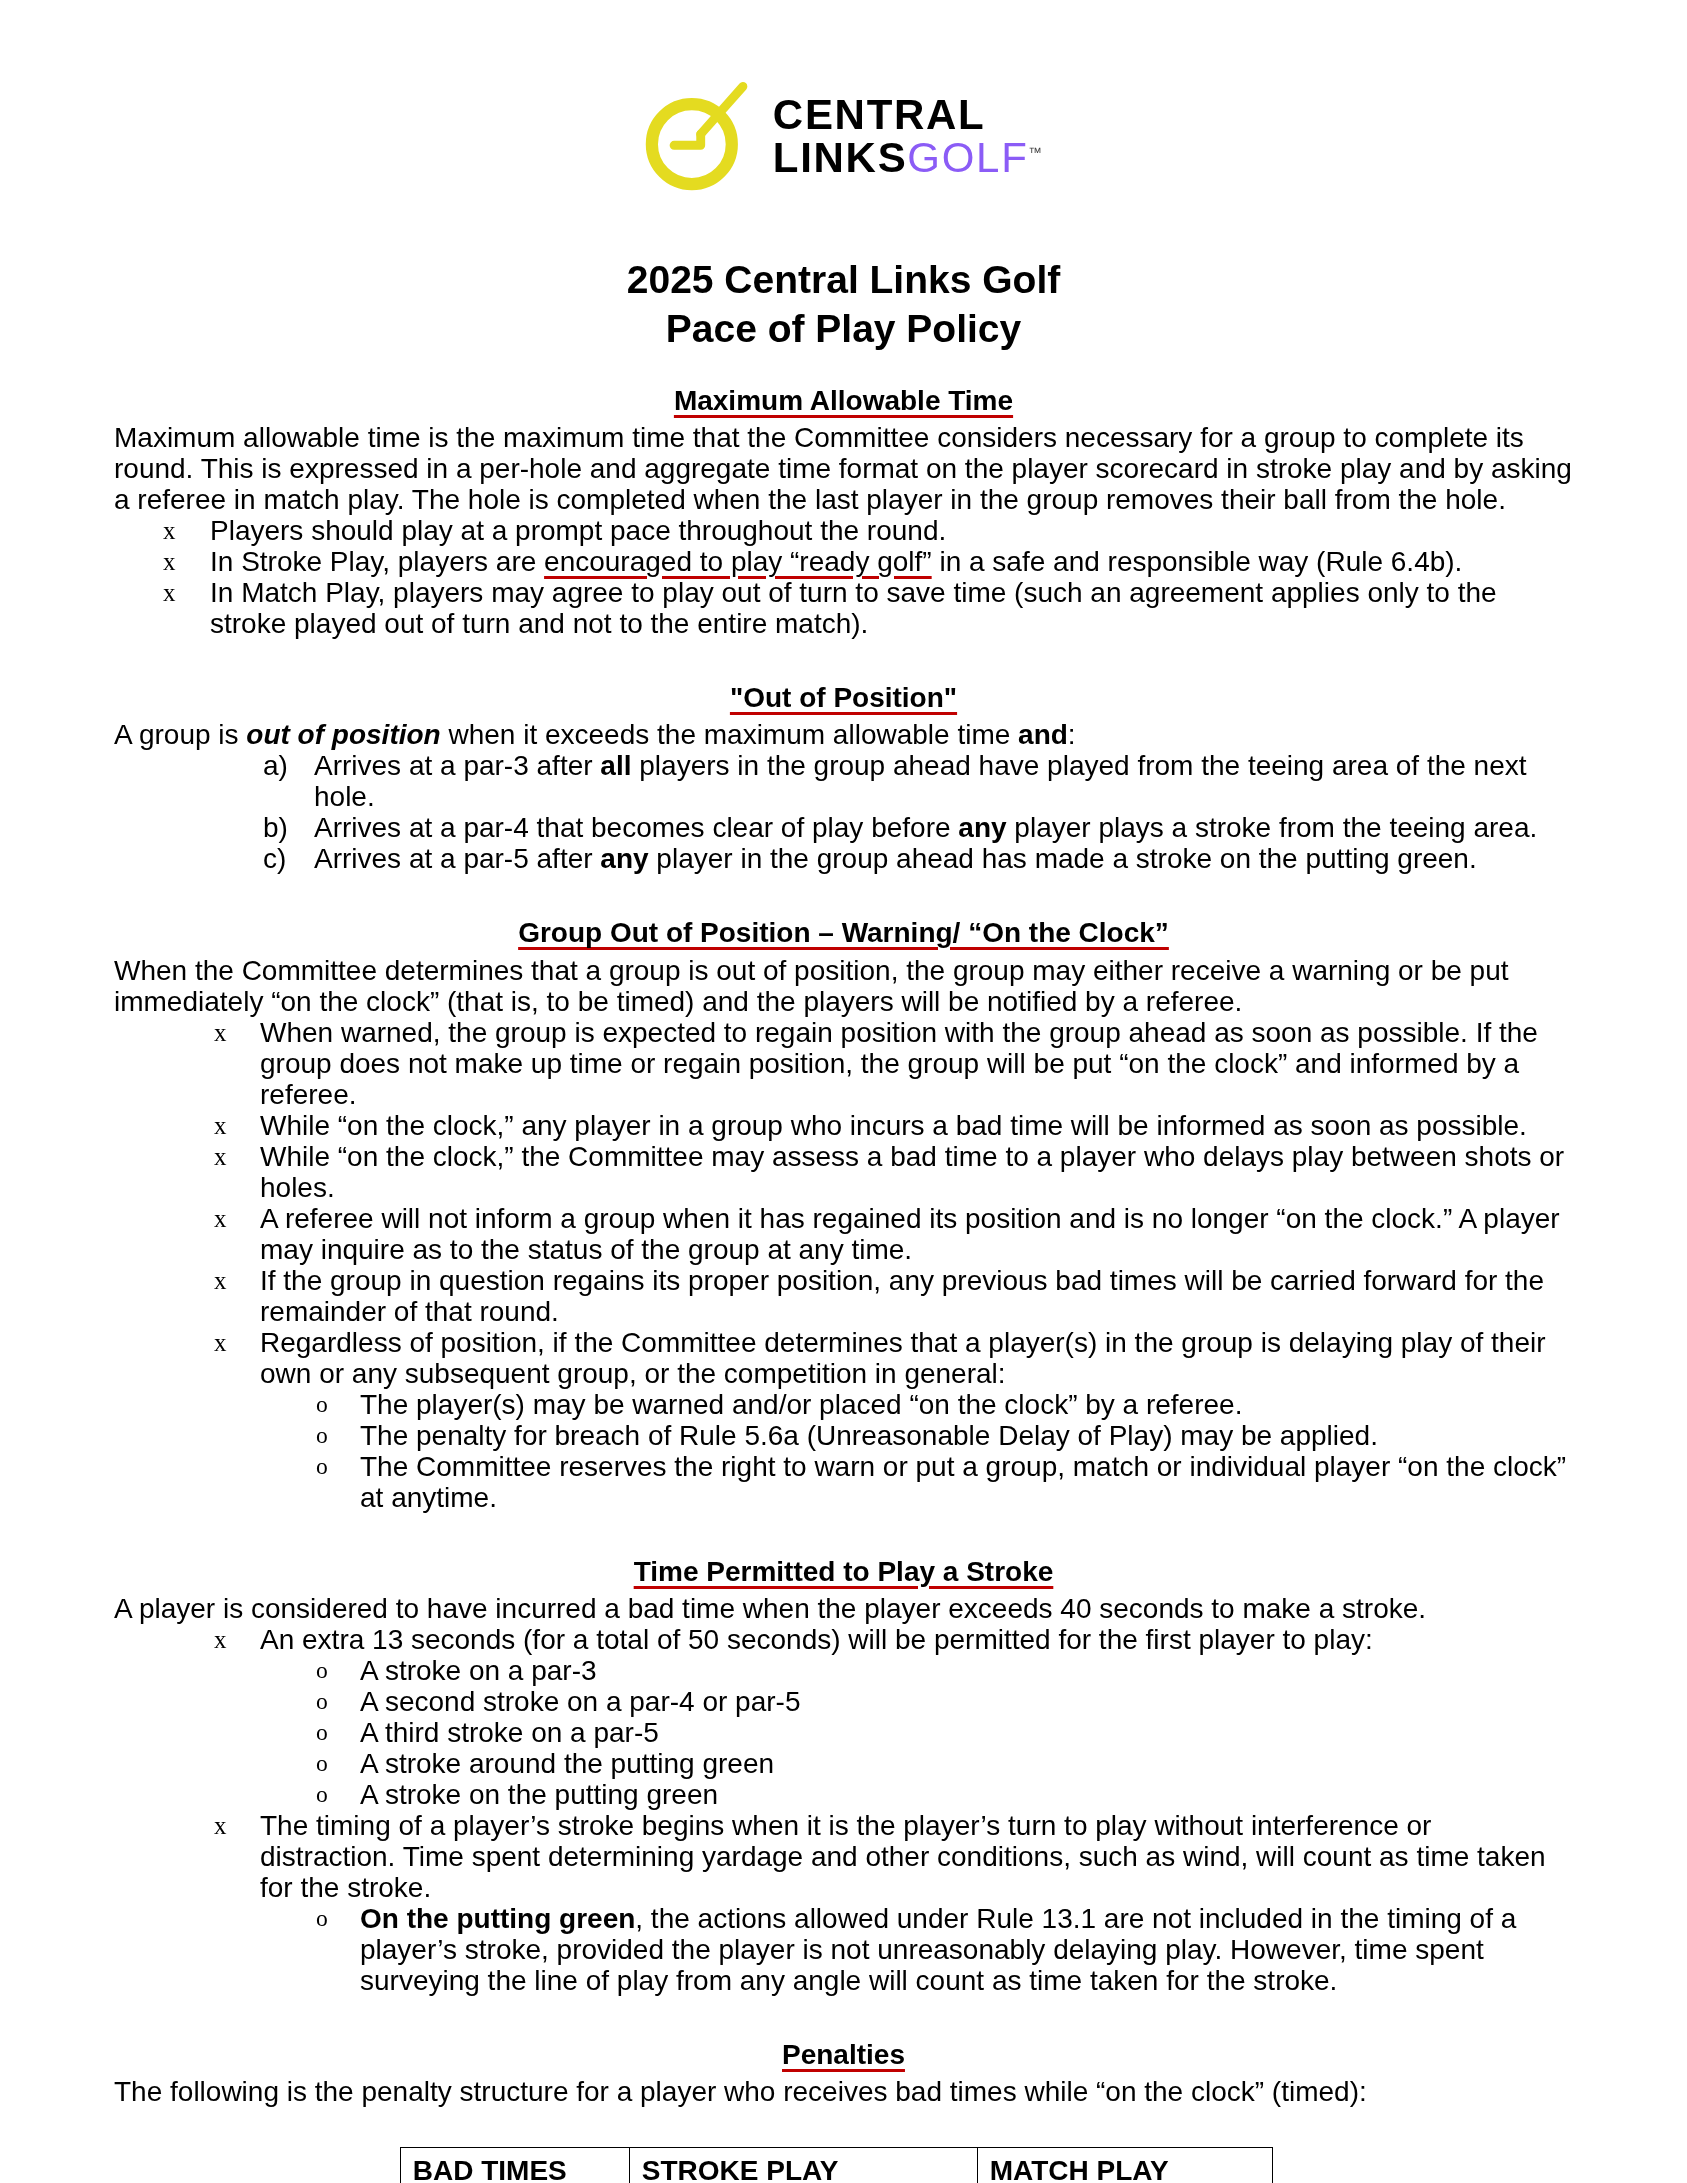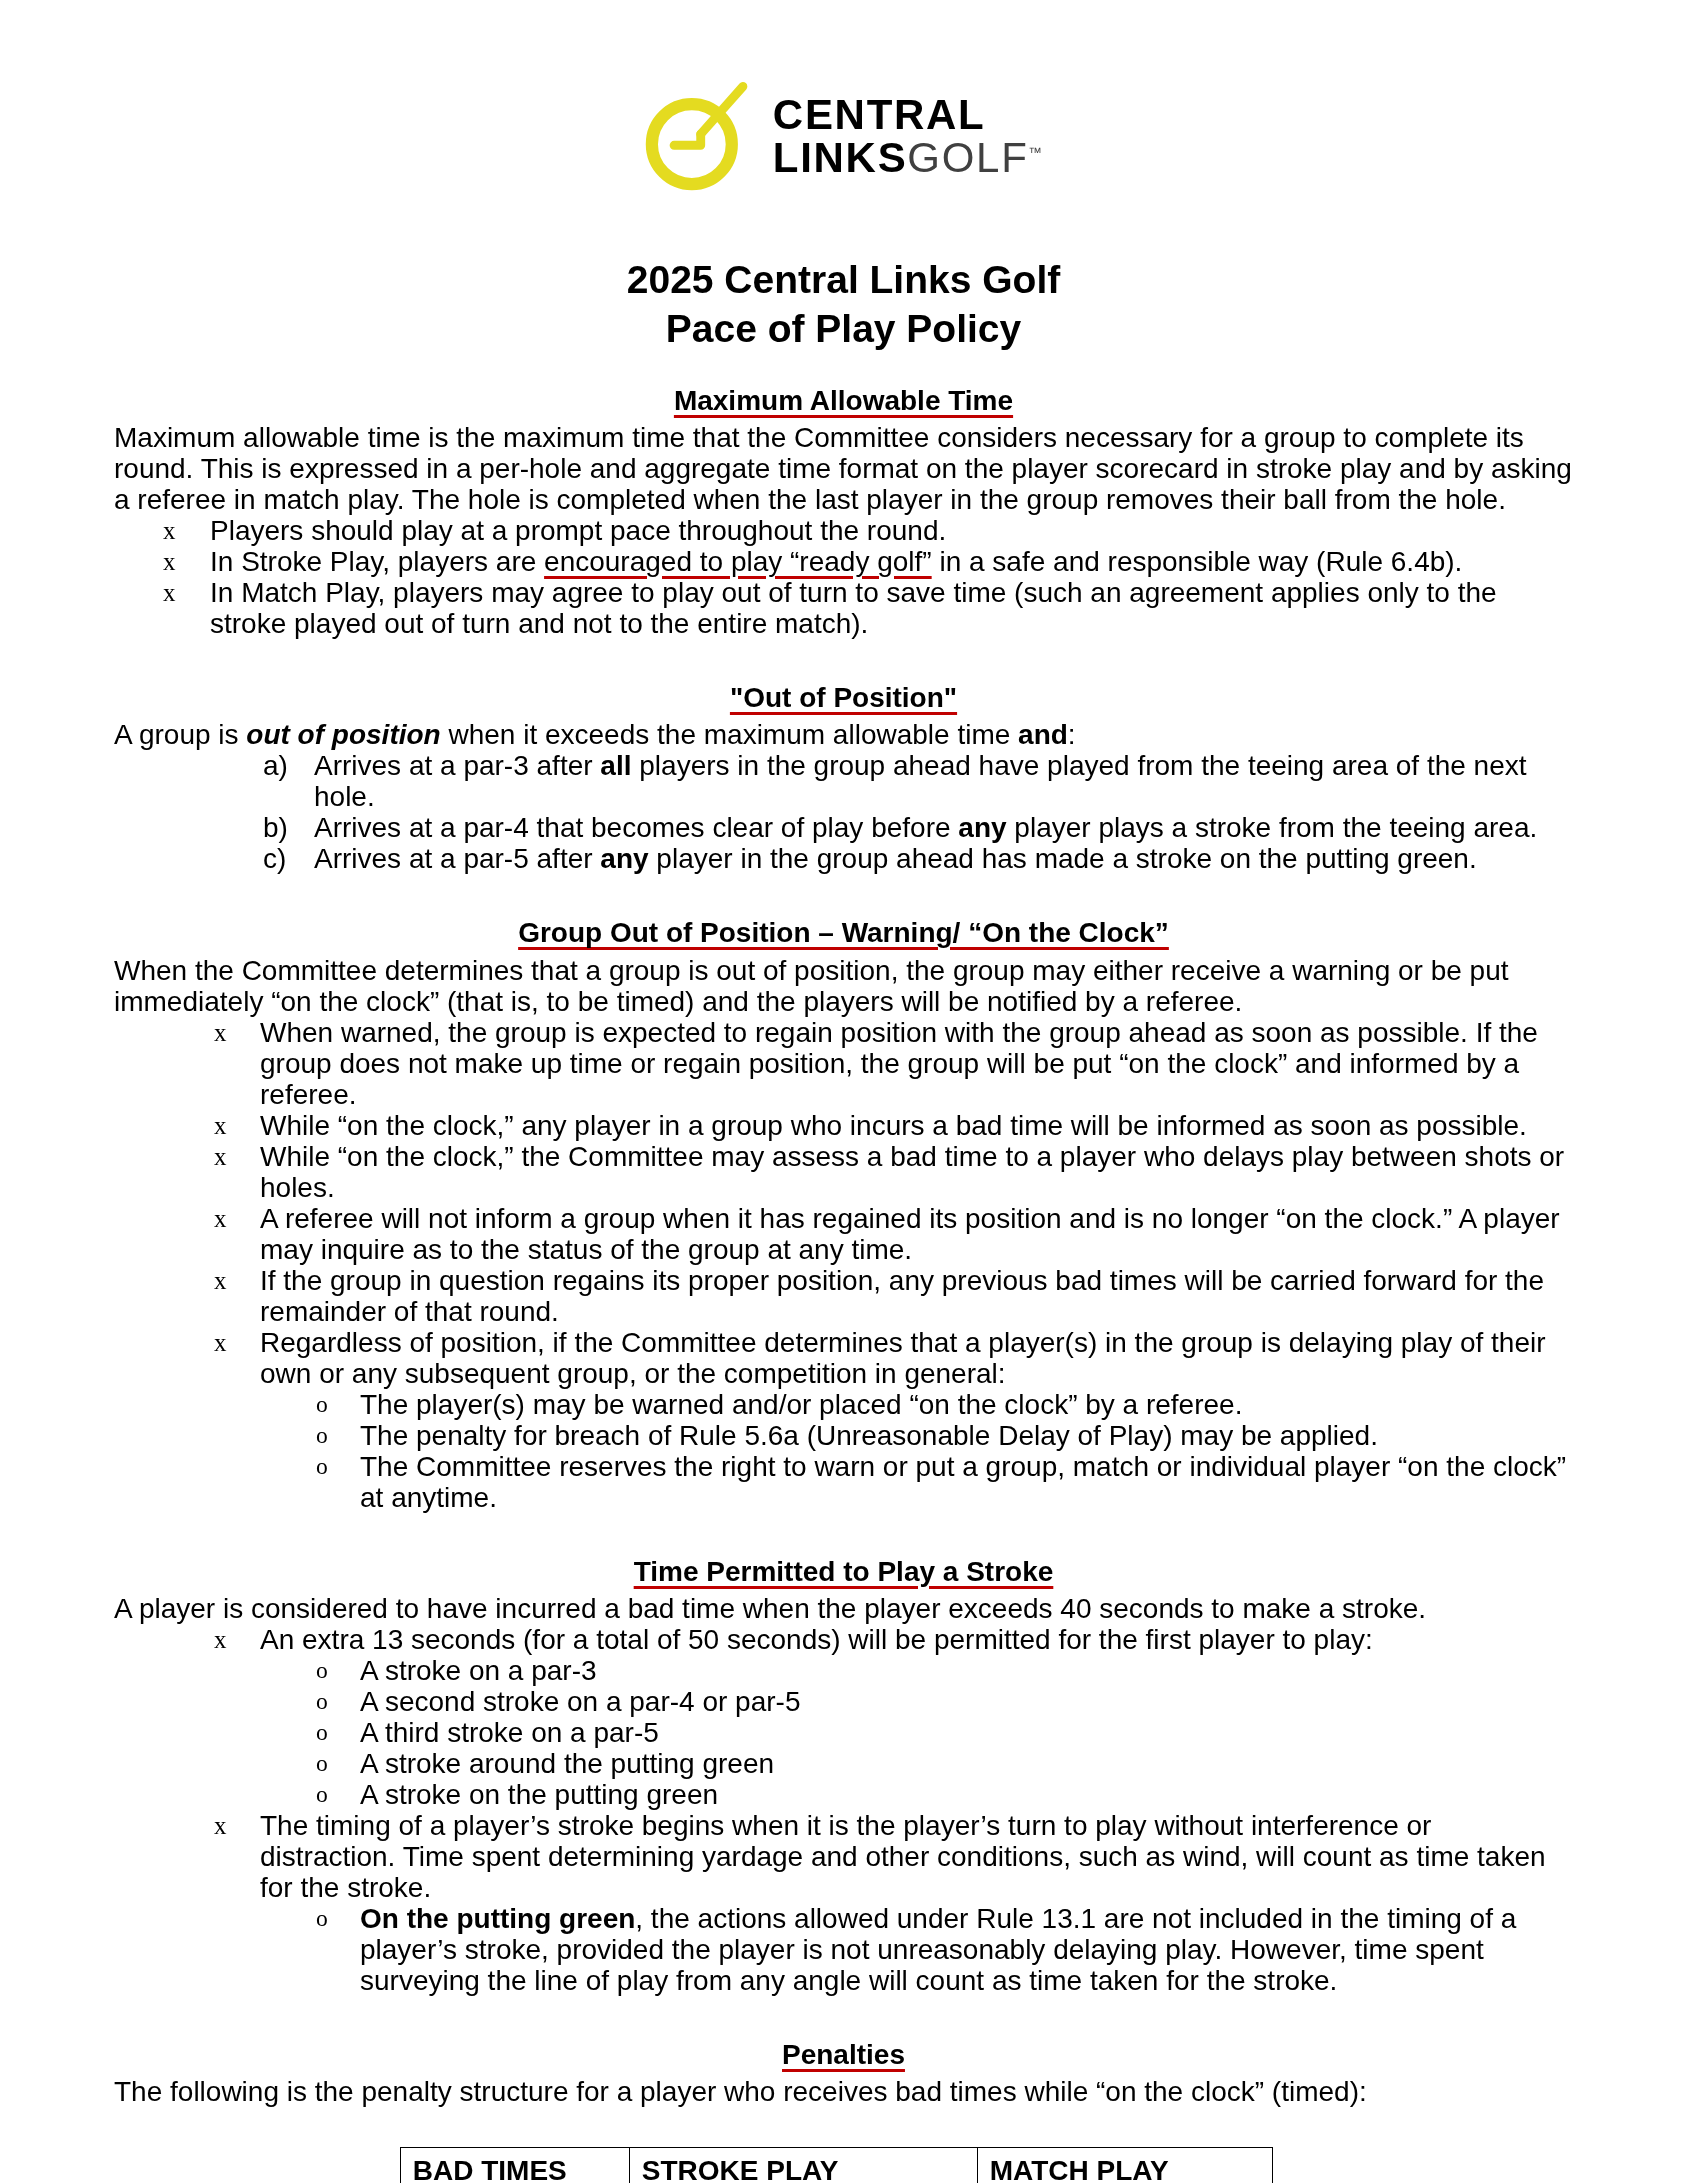--- a/index.html
+++ b/index.html
@@ -24,21 +24,21 @@
     align-items: center;
     gap: 18.6px;
     height: 114px;
     margin-bottom: 61px;
   }
   .logo-icon { width: 111px; height: 111px; }
   .logo-text { display: flex; flex-direction: column; line-height: 1.02; }
   .brand1 { font-size: 42px; font-weight: 800; letter-spacing: 1.7px; }
   .brand2 { font-size: 42px; letter-spacing: 1.7px; }
   .brand2 .bold { font-weight: 800; }
-  .brand2 .light { font-weight: 400; color: #404040; }
+  .brand2 .light { font-weight: 400; color: #8b5cf6; }
   .tm { font-size: 13.5px; vertical-align: super; color: #444; }
   
   .doc-title {
     text-align: center;
     font-size: 39px;
     font-weight: 700;
     line-height: 49px;
     margin-bottom: 31px;
   }
   

